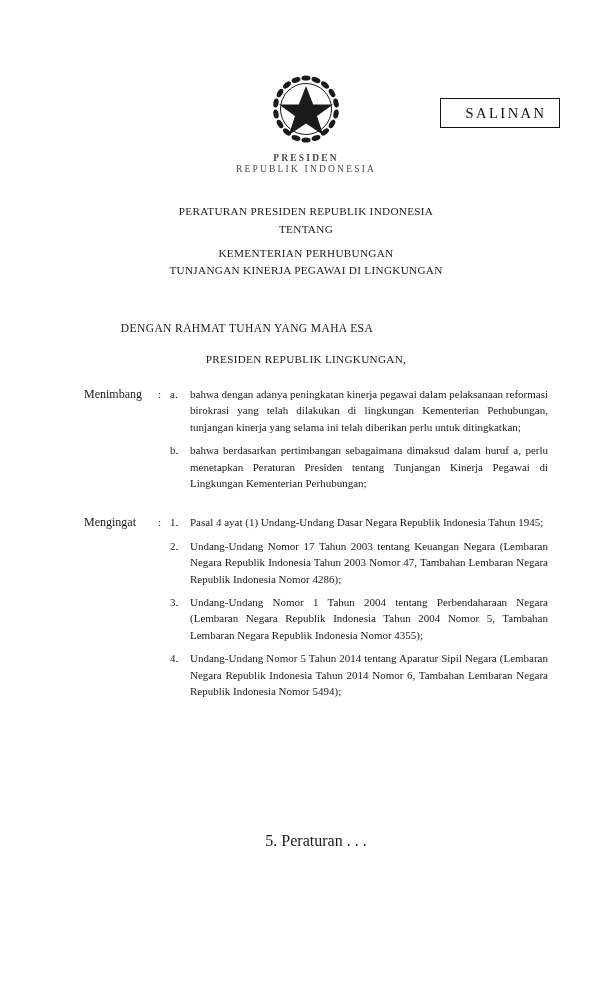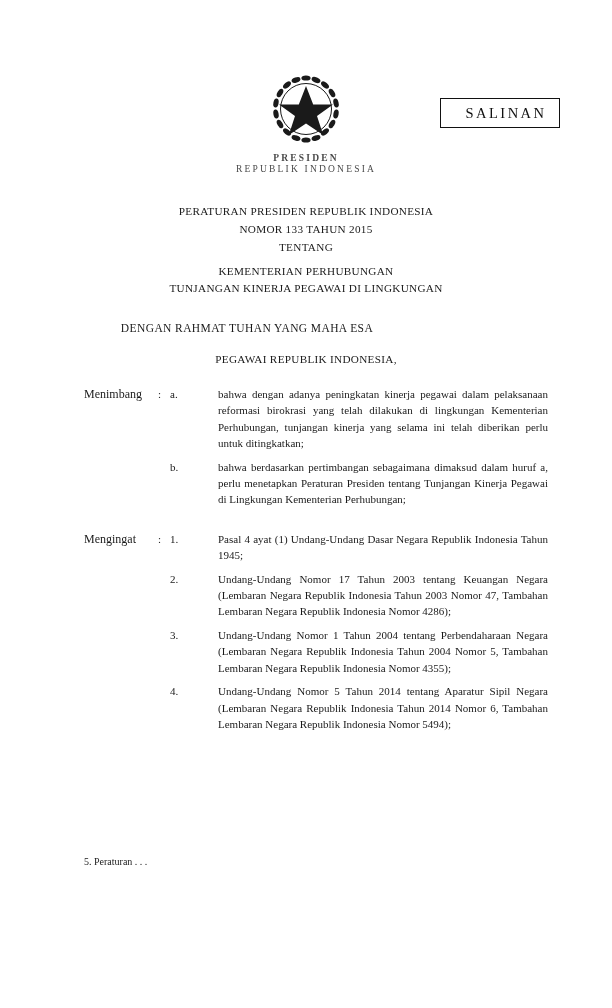--- a/index.html
+++ b/index.html
@@ -137,31 +137,30 @@
   .item:last-child { margin-bottom: 0; }
   .item-marker {
     width: 20px;
     flex: 0 0 20px;
   }
   .item-text {
     flex: 1 1 auto;
     text-align: justify;
     text-justify: inter-word;
     hyphens: none;
-    margin-left: 28px;
   }
   .gap-between-clauses { height: 14px; }
 
   .footer-note {
     position: absolute;
-    top: 856px;
+    top: 832px;
     left: 84px;
     width: 464px;
-    text-align: left;
-    font-size: 10px;
+    text-align: center;
+    font-size: 16px;
     padding-right: 2px;
   }
 </style>
 </head>
 <body>
 
 <div class="page">
 
   <div class="emblem-block">
     <div class="emblem">
@@ -196,29 +195,28 @@
       </svg>
     </div>
     <div class="presiden-line1">PRESIDEN</div>
     <div class="presiden-line2">REPUBLIK INDONESIA</div>
   </div>
 
   <div class="salinan-box">SALINAN</div>
 
   <div class="title-block">
     <div>PERATURAN PRESIDEN REPUBLIK INDONESIA</div>
-    <div>NOMOR 133 TAHUN 2015</div>
     <div>TENTANG</div>
     <div class="title-spacer"></div>
     <div class="subtitle-line">KEMENTERIAN PERHUBUNGAN</div>
     <div class="subtitle-line">TUNJANGAN KINERJA PEGAWAI DI LINGKUNGAN</div>
   </div>
 
   <div class="rahmat">DENGAN RAHMAT TUHAN YANG MAHA ESA</div>
-  <div class="presiden-ri">PEGAWAI REPUBLIK INDONESIA,</div>
+  <div class="presiden-ri">PRESIDEN REPUBLIK LINGKUNGAN,</div>
 
   <div class="body">
 
     <div class="clause">
       <div class="clause-label">Menimbang</div>
       <div class="clause-colon">:</div>
       <div class="clause-items">
         <div class="item">
           <div class="item-marker">a.</div>
           <div class="item-text">bahwa dengan adanya peningkatan kinerja pegawai dalam pelaksanaan reformasi birokrasi yang telah dilakukan di lingkungan Kementerian Perhubungan, tunjangan kinerja yang selama ini telah diberikan perlu untuk ditingkatkan;</div>

